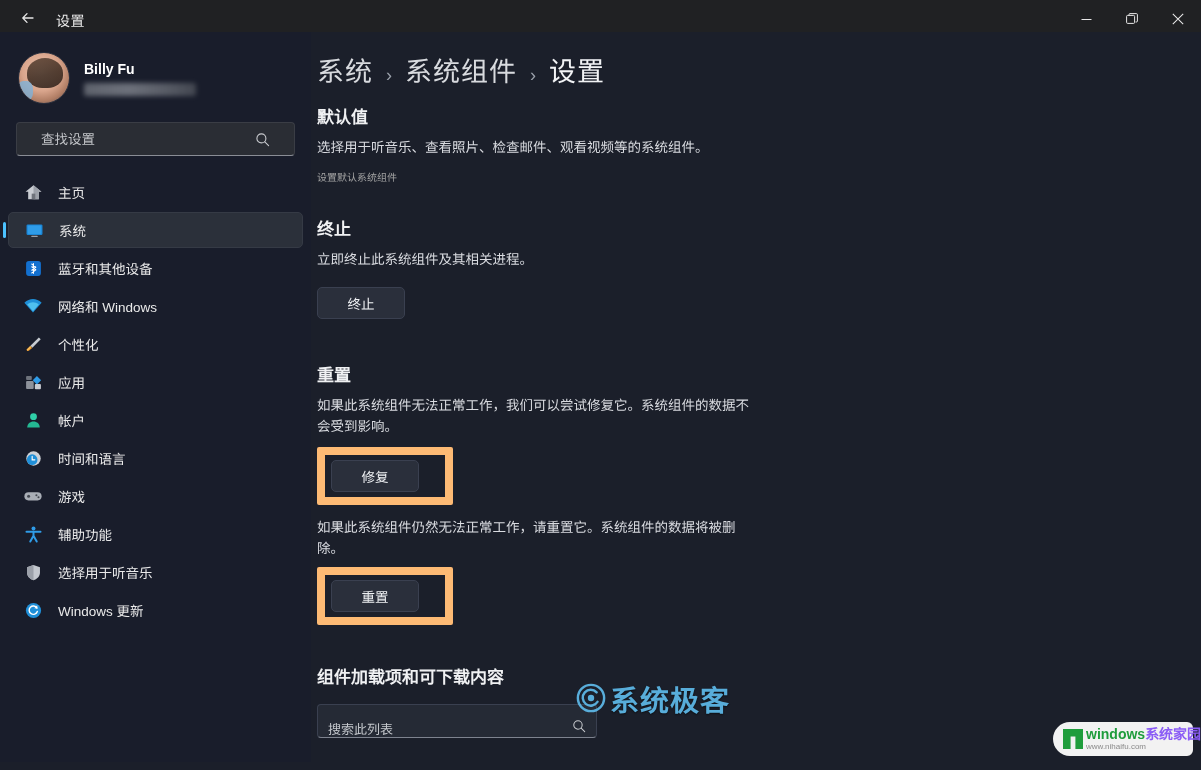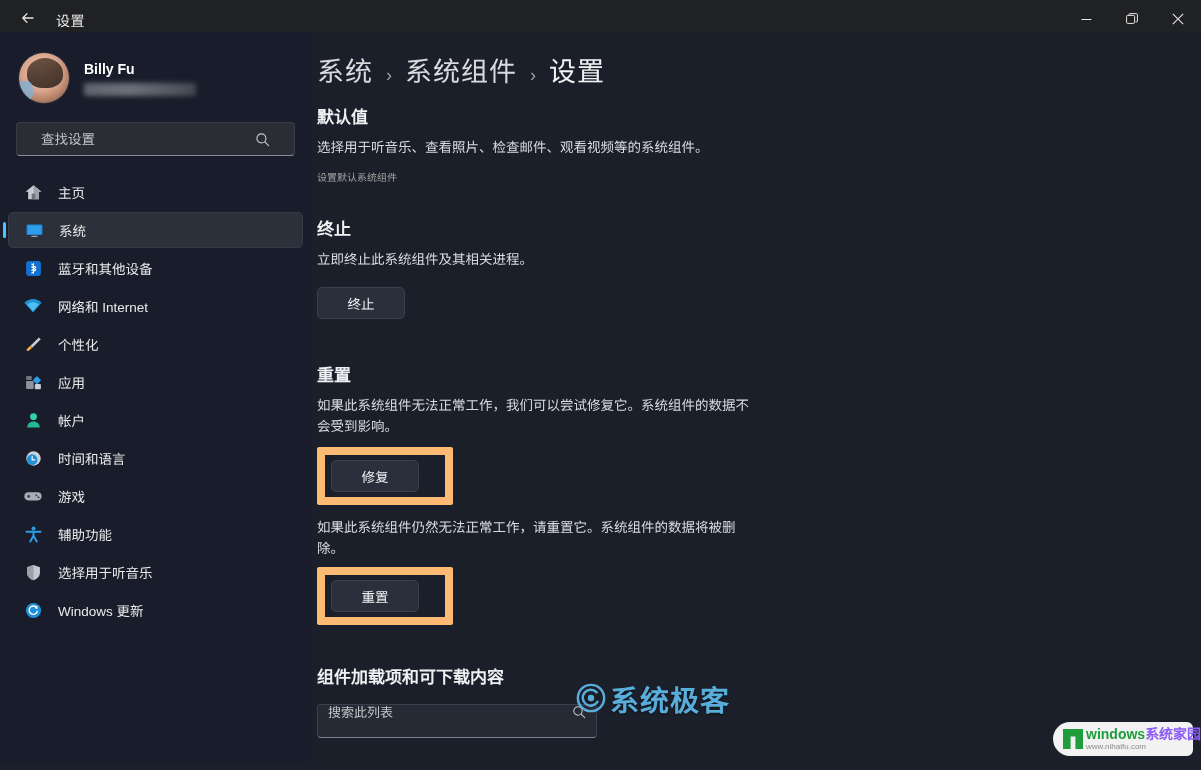--- a/index.html
+++ b/index.html
@@ -206,21 +206,21 @@
   .block-addons { margin-top: 38px; }
   .addon-title { font-size: 17px; font-weight: bold; color: #f0f1f3; }
 
   .list-search {
     margin-top: 16px;
     width: 280px; height: 34px;
     background: #252a35;
     border: 1px solid #3a4050;
     border-bottom: 1.5px solid #7e838f;
     border-radius: 4px;
-    display: flex; align-items: flex-start;
+    display: flex; align-items: flex-end;
     padding: 0 10px;
     cursor: text;
   }
   .list-search input {
     flex: 1; background: transparent; border: 0; outline: 0;
     color: #dfe1e5; font-size: 13px;
     font-family: "Liberation Sans", "DejaVu Sans", sans-serif;
   }
   .list-search input::placeholder { color: #c5c8cd; }
 
@@ -379,21 +379,21 @@
         <span class="nav-label">蓝牙和其他设备</span>
       </div>
 
       <div class="nav-item">
         <span class="nav-icon">
           <svg width="20" height="20" viewBox="0 0 20 20">
             <path d="M1.4 6.8 C4 4.2 7 3 10 3 C13 3 16 4.2 18.6 6.8 L10 16.6 Z" fill="#1f8fd8"></path>
             <path d="M4.2 8.4 C6 7 8 6.3 10 6.3 C12 6.3 14 7 15.8 8.4 L10 15.2 Z" fill="#4fc0ef"></path>
           </svg>
         </span>
-        <span class="nav-label">网络和 Internet</span>
+        <span class="nav-label">网络和 Windows</span>
       </div>
 
       <div class="nav-item">
         <span class="nav-icon">
           <svg width="19" height="19" viewBox="0 0 20 20">
             <path d="M15.6 2.6 L17.6 4.6 L8.8 13.4 L6.8 11.4 Z" fill="#c8ccd2"></path>
             <path d="M6.6 11.6 L8.6 13.6 L5.4 16.4 C4.2 17.4 2.4 16.4 2.8 14.9 Z" fill="#f09a2c"></path>
             <path d="M6.6 11.6 L7.6 12.6 L4.2 16.1 C3.6 16.6 3 16.2 3 15.6 Z" fill="#f6c163"></path>
           </svg>
         </span>

